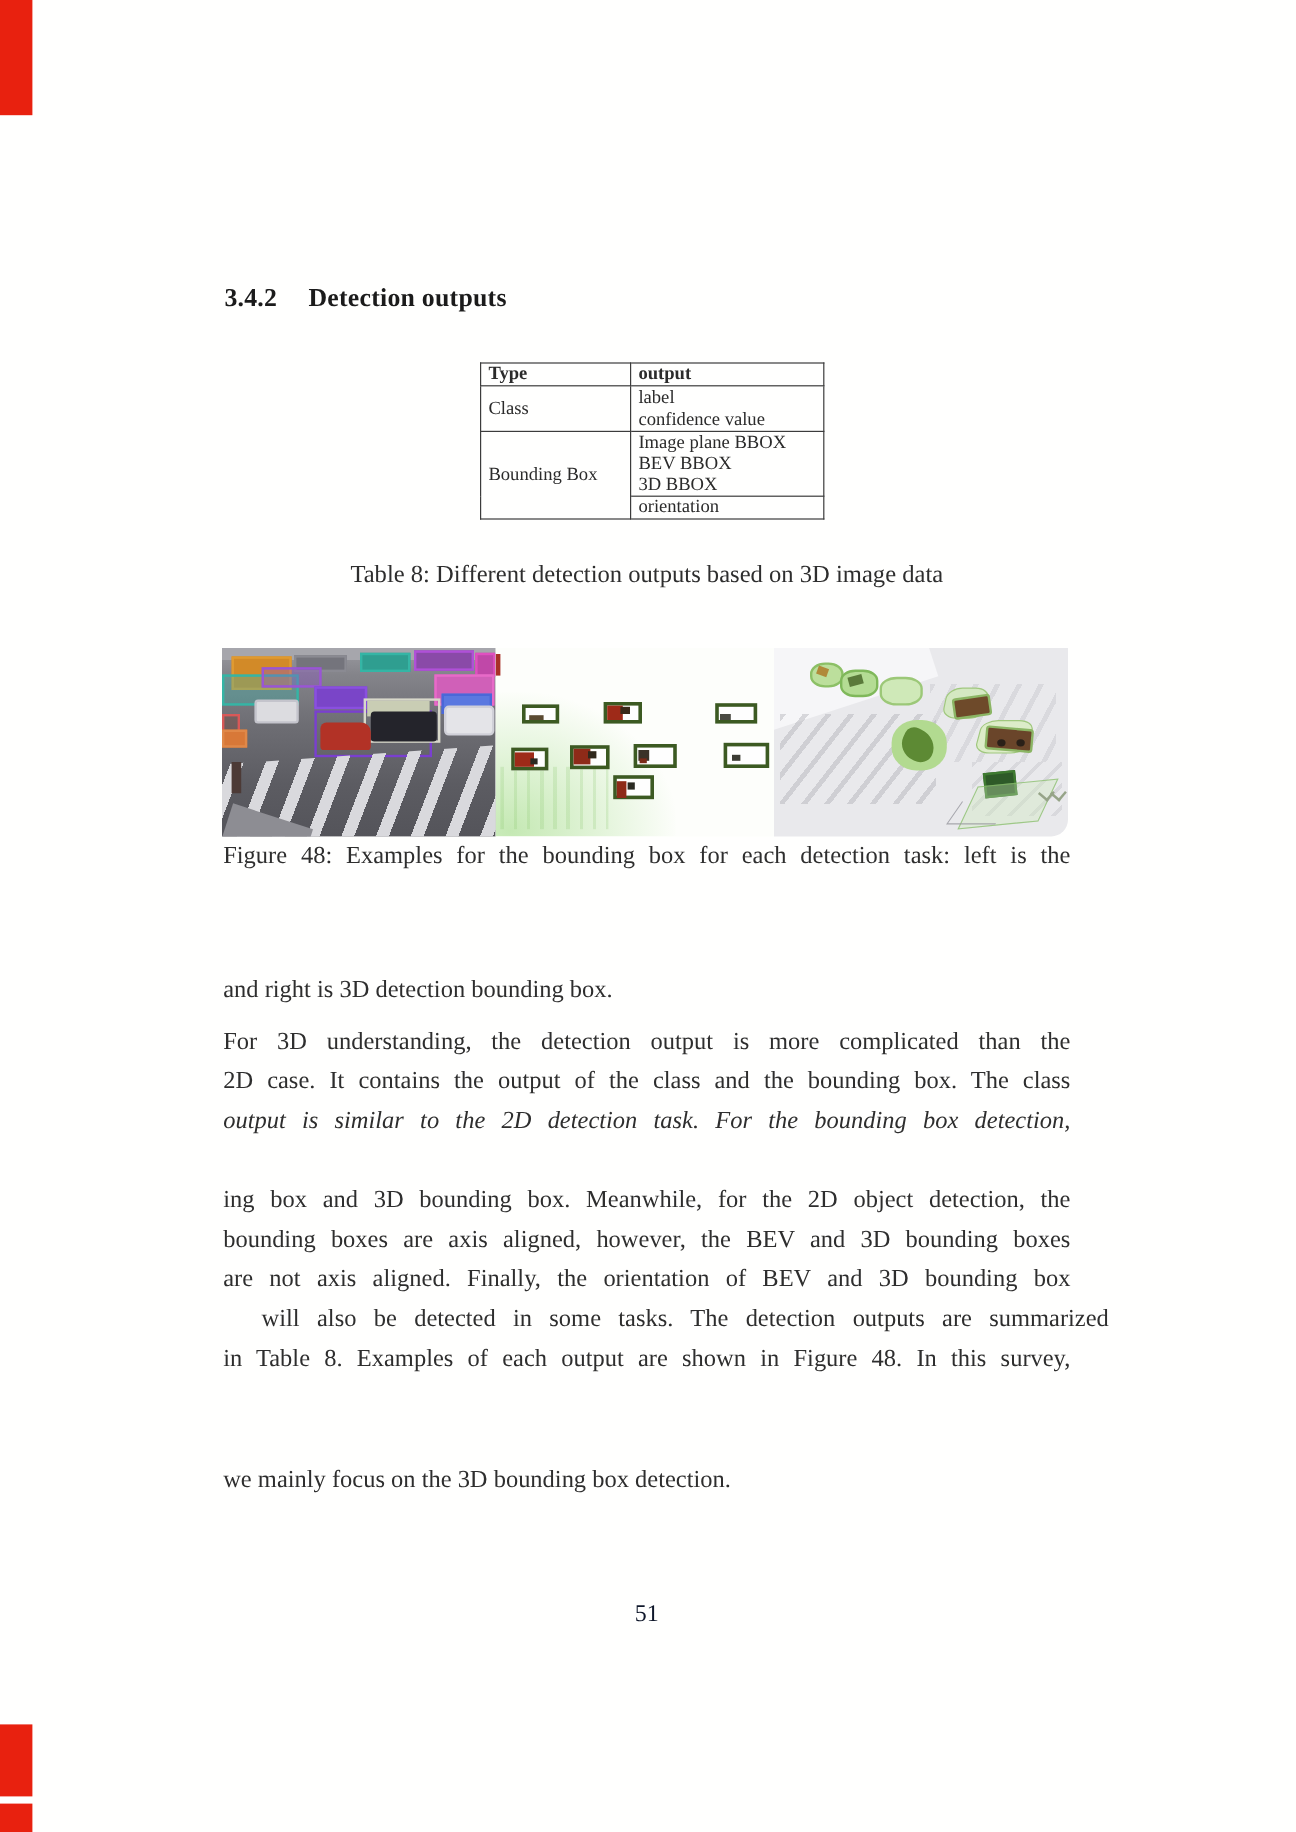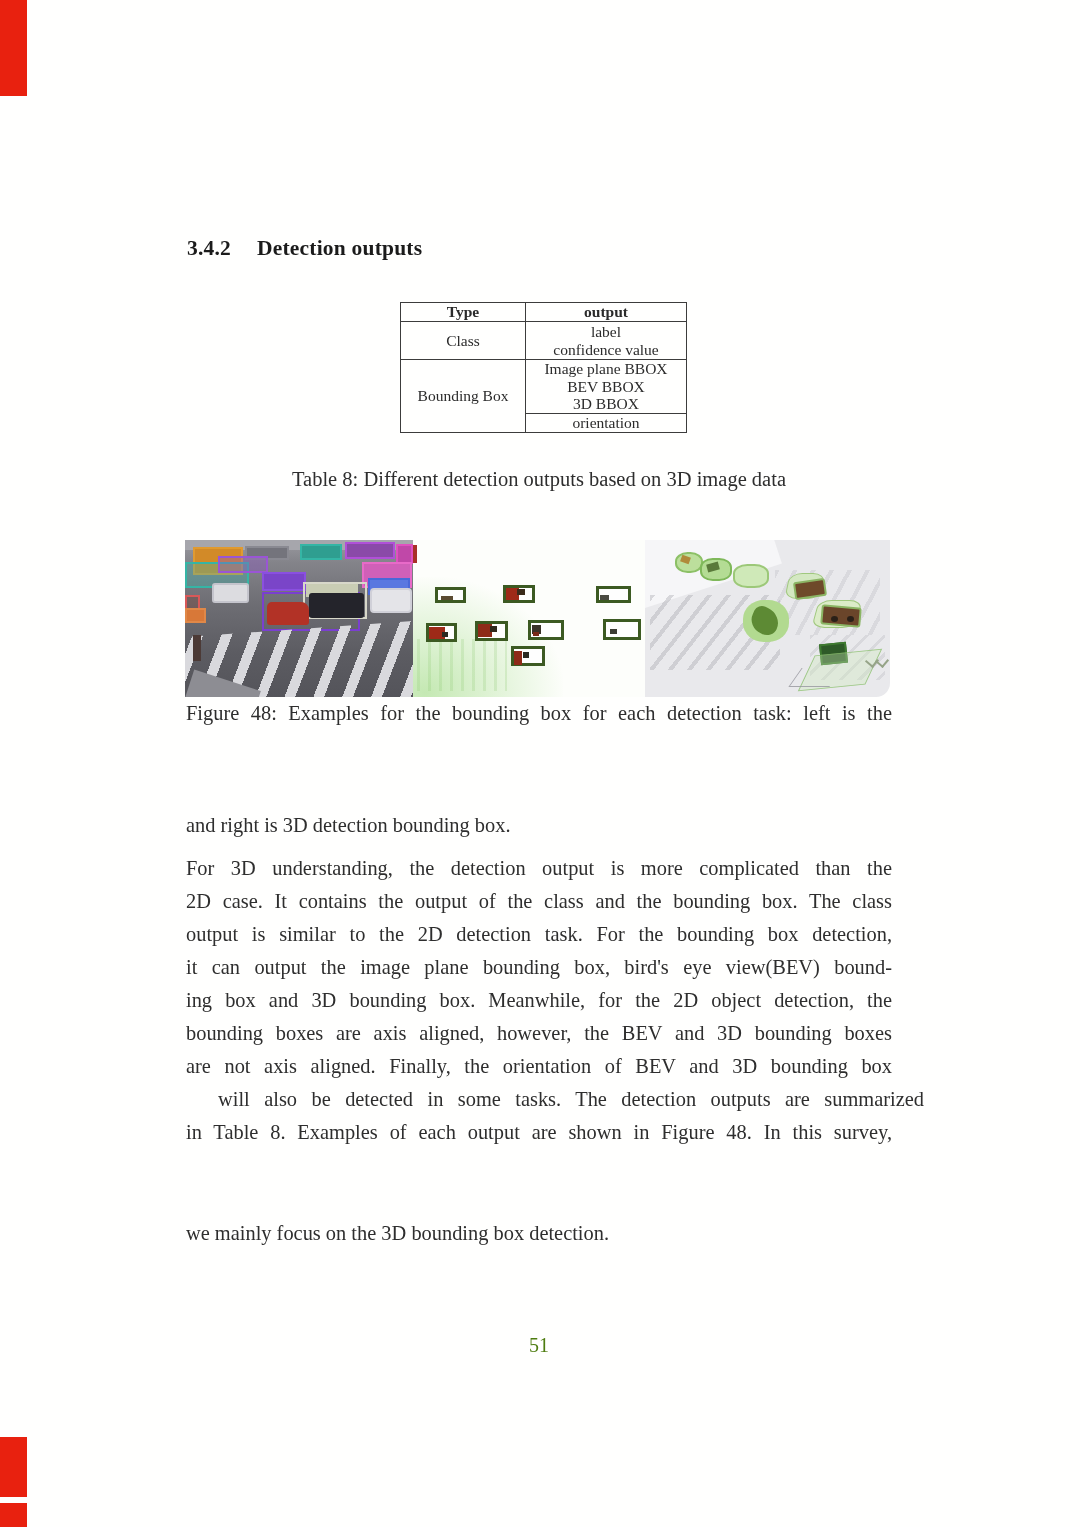--- a/index.html
+++ b/index.html
@@ -8,42 +8,42 @@
   .abs{position:absolute;}
   
   .redstrip{position:absolute;left:0;width:27px;background:#e8210f;}
   
   #section-heading{position:absolute;left:187px;top:236px;font-weight:bold;
         font-size:21.5px;color:#1b1b1b;letter-spacing:.2px;}
   #section-heading .secnum{margin-right:26px;}
   
   #det-table{position:absolute;left:400px;top:302px;border-collapse:collapse;
         font-size:15.5px;color:#2b2b2b;table-layout:fixed;}
-  #det-table td,#det-table th{border:1.4px solid #3c3c3c;text-align:center;
+  #det-table td,#det-table th{border:1.4px solid #3c3c3c;text-align:left;
         vertical-align:middle;padding:0 6px;line-height:17.5px;font-weight:normal;}
   #det-table th{font-weight:bold;}
   .col-type{width:112px;}
   .col-out{width:148px;}
   .cellline{line-height:17.5px;}
   
   .caption-center{position:absolute;left:186px;width:706px;text-align:center;
         font-size:20.5px;color:#2e2e2e;}
   .textline{position:absolute;left:186px;width:706px;font-size:20.4px;
         color:#2e2e2e;white-space:nowrap;}
   .jline{white-space:normal;text-align:justify;text-align-last:justify;}
   
   .panel{position:absolute;top:540px;height:157px;overflow:hidden;}
   #panel-left{left:185px;width:228px;
      background:linear-gradient(180deg,#9a9aa0 0%,#84848a 14%,#6e6e74 40%,#5c5c62 72%,#54545a 100%);}
   #panel-mid{left:413px;width:232px;background:#fdfefb;}
   #panel-right{left:645px;width:245px;background:#e9e9ec;border-bottom-right-radius:14px;}
   .bbox{position:absolute;box-sizing:border-box;}
   .gbox{position:absolute;box-sizing:border-box;border:3px solid #3c5a22;background:#fefefe;}
   #pageno{position:absolute;left:186px;width:706px;top:1334px;text-align:center;
-        font-size:20px;color:#4d7c0f;}
+        font-size:20px;color:#0f172a;}
 </style>
 </head>
 <body>
 
 <div id="page">
 
   <div class="redstrip" style="top:0;height:96px;"></div>
   <div class="redstrip" style="top:1437px;height:60px;"></div>
   <div class="redstrip" style="top:1503px;height:24px;"></div>
 
@@ -178,22 +178,21 @@
     <div class="abs" style="left:150px;top:128px;width:40px;height:18px;border-left:1.5px solid rgba(150,150,158,0.8);border-bottom:1.5px solid rgba(150,150,158,0.8);transform:skewX(-35deg);"></div>
     <div class="abs" style="left:222px;top:116px;width:8px;height:8px;border-right:2px solid #96a488;border-bottom:2px solid #96a488;transform:rotate(40deg);"></div>
     <div class="abs" style="left:232px;top:116px;width:8px;height:8px;border-right:2px solid #96a488;border-bottom:2px solid #96a488;transform:rotate(40deg);"></div>
   </div>
 
   <div class="textline jline" style="top:702px;">Figure 48: Examples for the bounding box for each detection task: left is the</div>
   <div class="textline" style="top:814px;">and right is 3D detection bounding box.</div>
 
   <div class="textline jline" style="top:857px;">For 3D understanding, the detection output is more complicated than the</div>
   <div class="textline jline" style="top:890px;">2D case. It contains the output of the class and the bounding box. The class</div>
-  <div class="textline jline" style="top:923px;">output is similar to the 2D detection task. For the bounding box detection,</div>
-  <div class="textline jline" style="top:956px;">it can output the image plane bounding box, bird's eye view(BEV) bound-</div>
+  <div class="textline jline" style="top:923px;font-style:italic;">output is similar to the 2D detection task. For the bounding box detection,</div>
   <div class="textline jline" style="top:989px;">ing box and 3D bounding box. Meanwhile, for the 2D object detection, the</div>
   <div class="textline jline" style="top:1022px;">bounding boxes are axis aligned, however, the BEV and 3D bounding boxes</div>
   <div class="textline jline" style="top:1055px;">are not axis aligned. Finally, the orientation of BEV and 3D bounding box</div>
   <div class="textline jline" style="top:1088px;margin-left:32px;">will also be detected in some tasks. The detection outputs are summarized</div>
   <div class="textline jline" style="top:1121px;">in Table 8. Examples of each output are shown in Figure 48. In this survey,</div>
   <div class="textline" style="top:1222px;">we mainly focus on the 3D bounding box detection.</div>
 
   <div id="pageno">51</div>
 
 </div>

